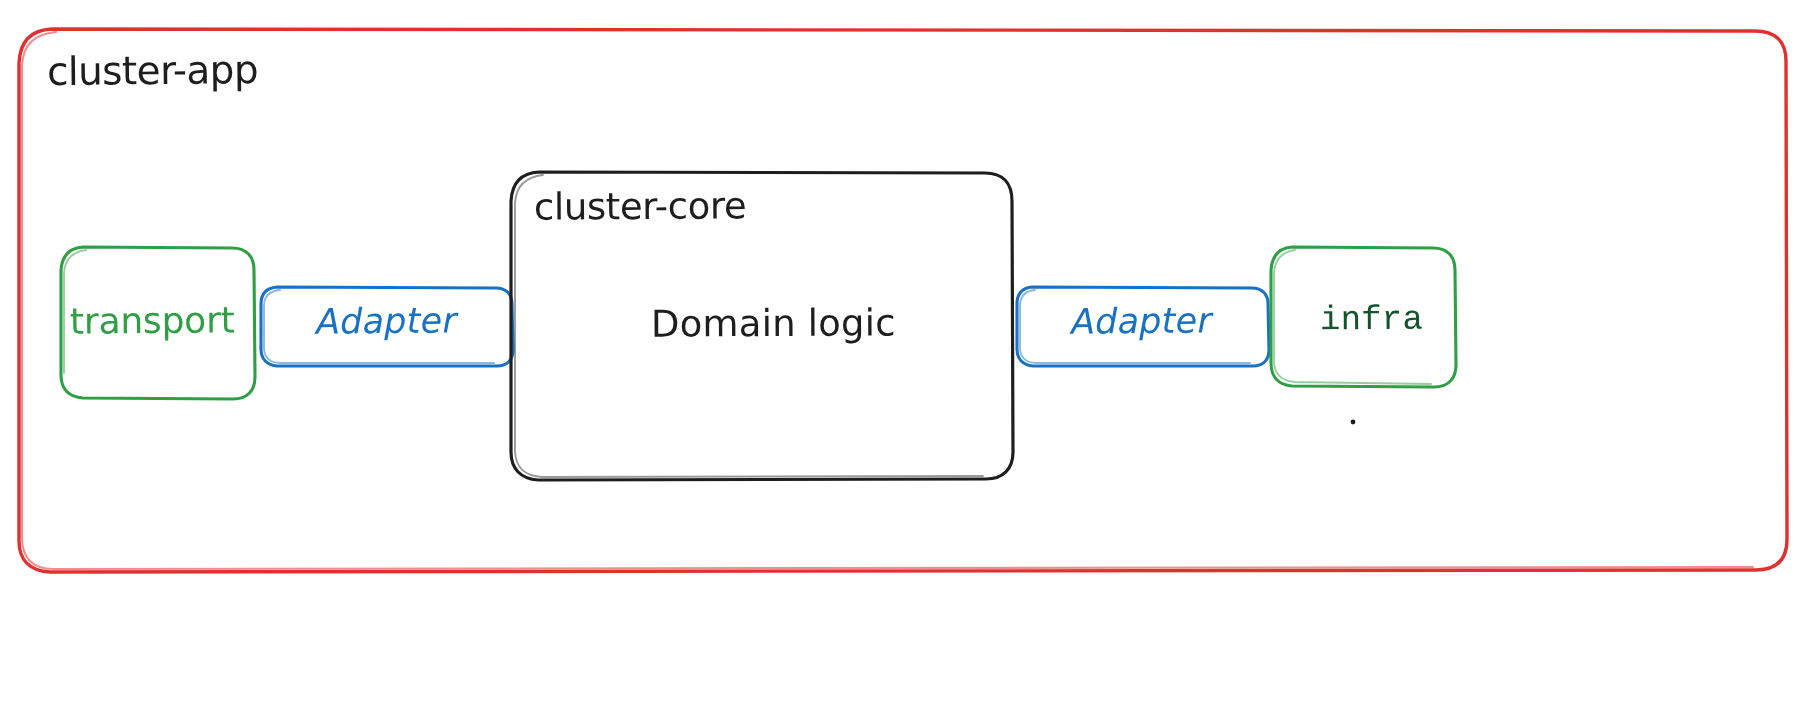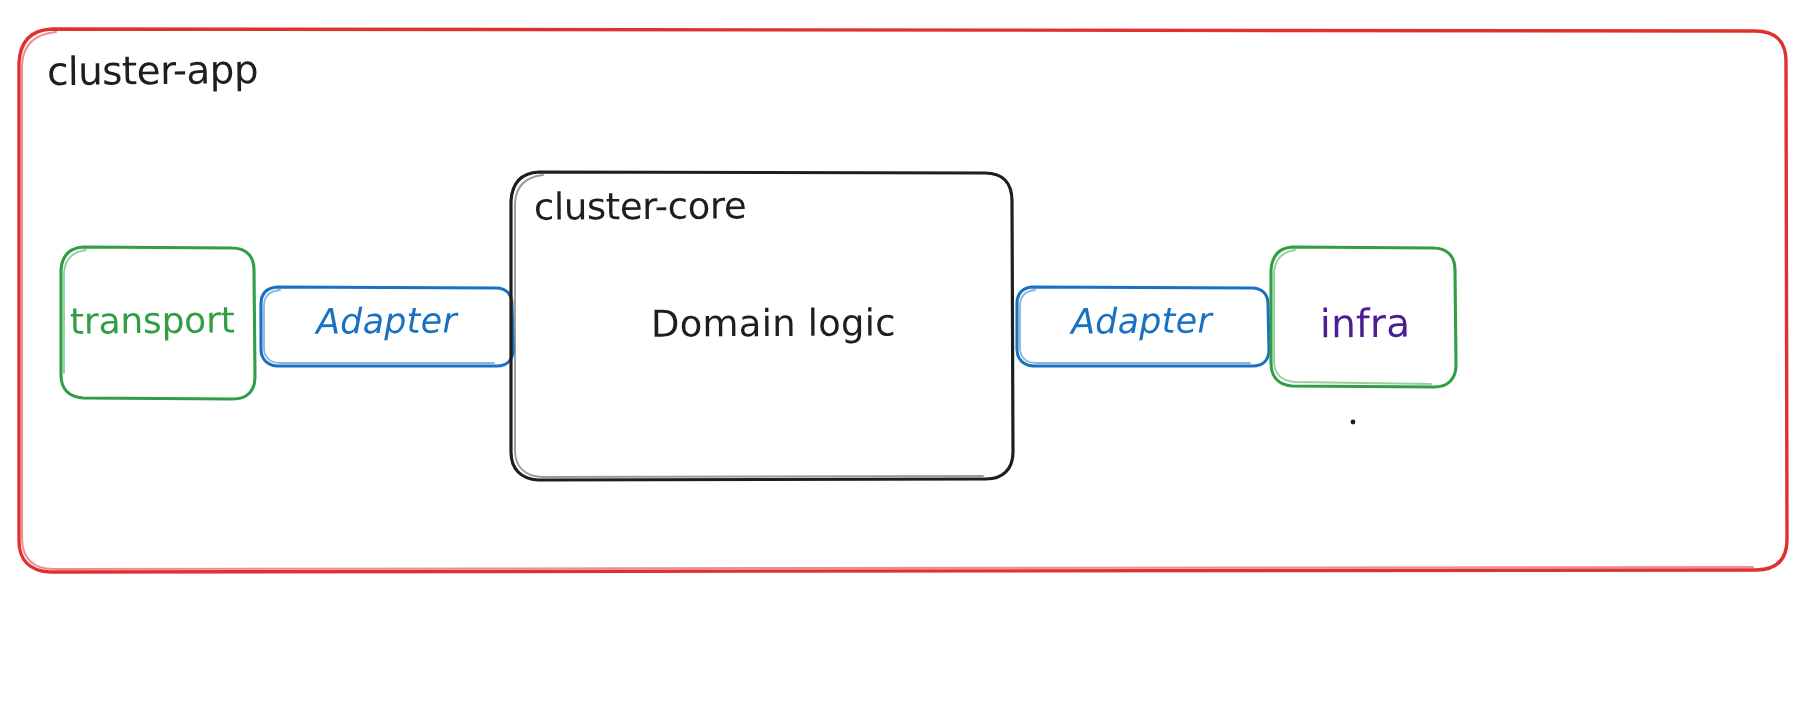--- a/index.html
+++ b/index.html
@@ -63,24 +63,25 @@
     left: 70px;
     top: 300px;
     font-size: 36px;
     color: #2f9e44;
     letter-spacing: -0.2px;
     transform: rotate(-0.5deg);
   }
   #label-infra {
     left: 1320px;
     top: 301px;
-    font-size: 39px;
-    color: #4c1d95;
+    font-size: 34px;
+    color: #14532d;
     letter-spacing: 0.2px;
     transform: rotate(-0.4deg);
+    font-family: Liberation Mono, monospace;
   }
   #label-adapter-left {
     left: 316px;
     top: 301px;
     font-size: 35px;
     color: #1971c2;
     font-style: italic;
     letter-spacing: 0.2px;
     transform: rotate(-0.6deg);
   }

